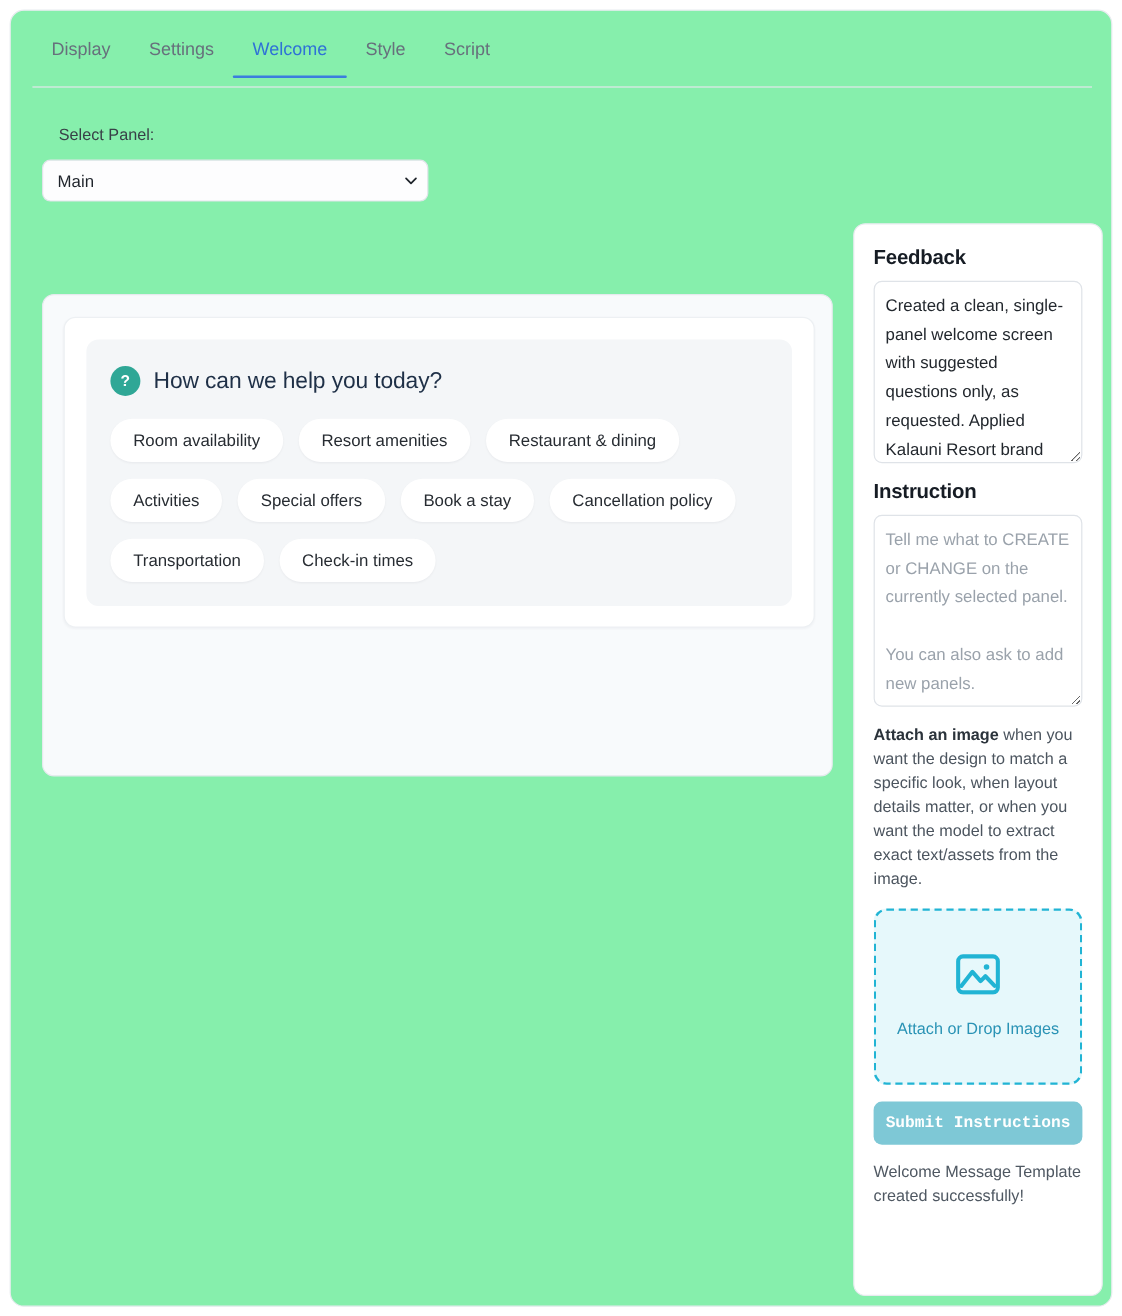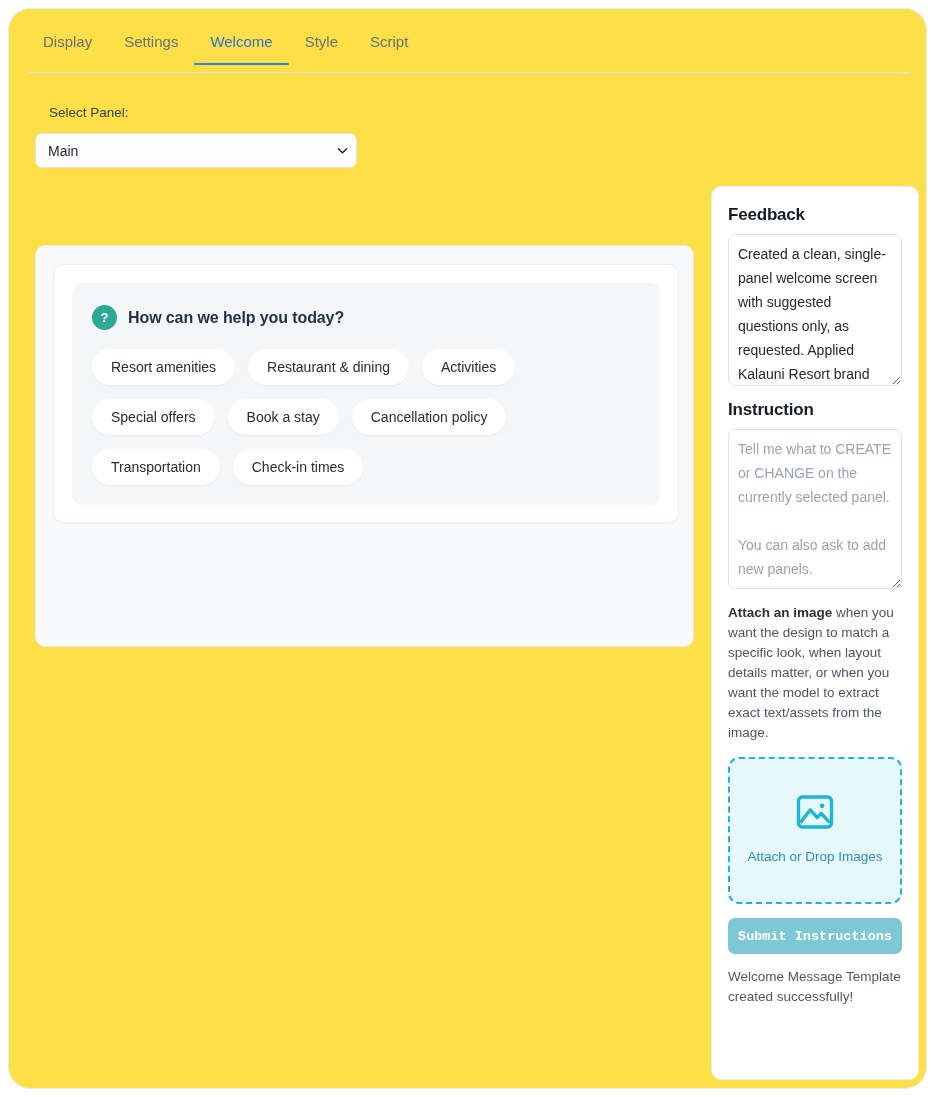--- a/index.html
+++ b/index.html
@@ -8,23 +8,23 @@
     width: 935px; height: 1097px;
     background: #ffffff;
     font-family: "Liberation Sans", sans-serif;
     -webkit-font-smoothing: antialiased;
   }
 
   .app-shell {
     position: absolute;
     left: 8px; top: 8px;
     width: 919px; height: 1081px;
-    background: #fde047;
+    background: #86efac;
     border: 1px solid #e8ebef;
-    border-radius: 22px;
+    border-radius: 12px;
     overflow: hidden;
   }
 
   
   .top-tabs {
     position: absolute;
     left: 18px; top: 18px;
     width: 883px; height: 46px;
     border-bottom: 1px solid #e3e7ec;
     display: flex;
@@ -145,22 +145,22 @@
     background: #2fa796;
     color: #ffffff;
     font-size: 13px;
     font-weight: bold;
     display: flex;
     align-items: center;
     justify-content: center;
     flex: 0 0 auto;
   }
   .welcome-title {
-    font-size: 16px;
-    font-weight: bold;
+    font-size: 19px;
+    font-weight: normal;
     color: #1f3047;
     letter-spacing: -0.1px;
   }
   .chips {
     display: flex;
     flex-wrap: wrap;
     gap: 14px 13px;
   }
   .chip {
     background: #ffffff;
@@ -285,20 +285,21 @@
 
 
   <div class="preview-panel">
     <div class="preview-card">
       <div class="welcome-box">
         <div class="welcome-head">
           <span class="q-badge">?</span>
           <span class="welcome-title">How can we help you today?</span>
         </div>
         <div class="chips">
+          <div class="chip">Room availability</div>
           <div class="chip">Resort amenities</div>
           <div class="chip">Restaurant &amp; dining</div>
           <div class="chip">Activities</div>
           <div class="chip">Special offers</div>
           <div class="chip">Book a stay</div>
           <div class="chip">Cancellation policy</div>
           <div class="chip">Transportation</div>
           <div class="chip">Check-in times</div>
         </div>
       </div>

